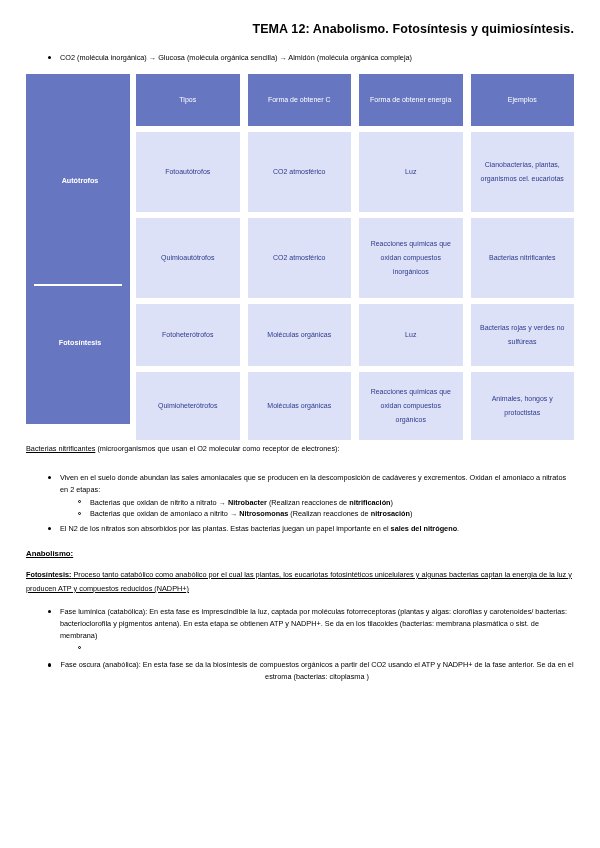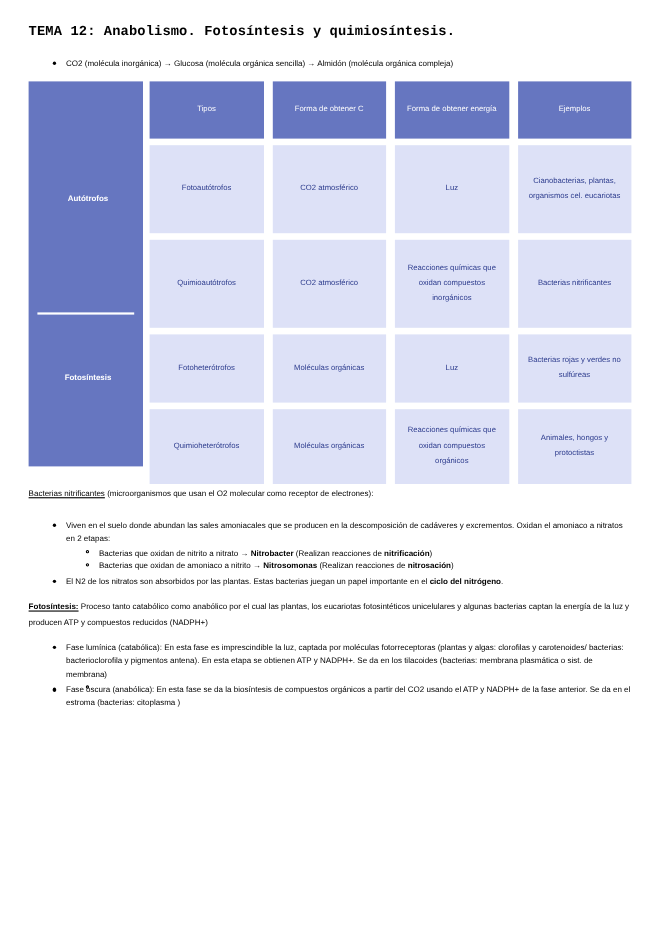--- a/index.html
+++ b/index.html
@@ -20,24 +20,23 @@
     height: 848px;
     padding: 0;
     box-sizing: border-box;
   }
   .inner {
     padding: 22px 26px 0 26px;
   }
   h1.doc-title {
     font-size: 12.5px;
     font-weight: bold;
-    text-align: left;
+    text-align: right;
     margin: 0 0 16px 0;
     letter-spacing: 0.1px;
-    font-family: Liberation Mono, monospace;
   }
   .section-head {
     font-size: 7.8px;
     font-weight: bold;
     text-decoration: underline;
     margin: 0 0 9px 0;
   }
   ul.bullets {
     list-style: none;
     margin: 0 0 10px 0;
@@ -212,30 +211,31 @@
     <div class="para-tight"><span class="u">Bacterias nitrificantes</span><span> (microorganismos que usan el O2 molecular como receptor de electrones):</span></div>
 
     <ul class="bullets">
       <li>
         <span>Viven en el suelo donde abundan las sales amoniacales que se producen en la descomposición de cadáveres y excrementos. Oxidan el amoniaco a nitratos en 2 etapas:</span>
         <ul class="subbullets">
           <li><span>Bacterias que oxidan de nitrito a nitrato → </span><span class="b">Nitrobacter</span><span> (Realizan reacciones de </span><span class="b">nitrificación</span><span>)</span></li>
           <li><span>Bacterias que oxidan de amoniaco a nitrito → </span><span class="b">Nitrosomonas</span><span> (Realizan reacciones de </span><span class="b">nitrosación</span><span>)</span></li>
         </ul>
       </li>
-      <li><span>El N2 de los nitratos son absorbidos por las plantas. Estas bacterias juegan un papel importante en el </span><span class="b">ciclo del nitrógeno</span><span>.</span></li>
+      <li><span>El N2 de los nitratos son absorbidos por las plantas. Estas bacterias juegan un papel importante en el </span><span class="b">sales del nitrógeno</span><span>.</span></li>
     </ul>
 
-
-    <div class="para" style="margin-top:10px;"><span class="u b">Fotosíntesis:</span><span> Proceso tanto catabólico como anabólico por el cual las plantas, los eucariotas fotosintéticos unicelulares y algunas bacterias captan la energía de la luz y producen ATP y compuestos reducidos (NADPH+)</span></div>
+    <div class="section-head" style="margin-top:14px;">Anabolismo:</div>
+
+    <div class="para" style="margin-top:10px;text-decoration:underline;"><span class="u b">Fotosíntesis:</span><span> Proceso tanto catabólico como anabólico por el cual las plantas, los eucariotas fotosintéticos unicelulares y algunas bacterias captan la energía de la luz y producen ATP y compuestos reducidos (NADPH+)</span></div>
 
     <ul class="bullets" style="margin-top:10px;">
       <li>
         <span>Fase lumínica (catabólica): En esta fase es imprescindible la luz, captada por moléculas fotorreceptoras (plantas y algas: clorofilas y carotenoides/ bacterias: bacterioclorofila y pigmentos antena). En esta etapa se obtienen ATP y NADPH+. Se da en los tilacoides (bacterias: membrana plasmática o sist. de membrana)</span>
         <ul class="subbullets">
           <li></li>
         </ul>
       </li>
-      <li style="margin-top:3px;">Fase oscura (anabólica):  En esta fase se da la biosíntesis de compuestos orgánicos a partir del CO2 usando el ATP y  NADPH+ de la fase anterior. Se da en el estroma (bacterias: citoplasma )</li>
+      <li style="margin-top:18px;text-align:center;">Fase oscura (anabólica):  En esta fase se da la biosíntesis de compuestos orgánicos a partir del CO2 usando el ATP y  NADPH+ de la fase anterior. Se da en el estroma (bacterias: citoplasma )</li>
     </ul>
 
   </div>
 </div>
 
 </body></html>

